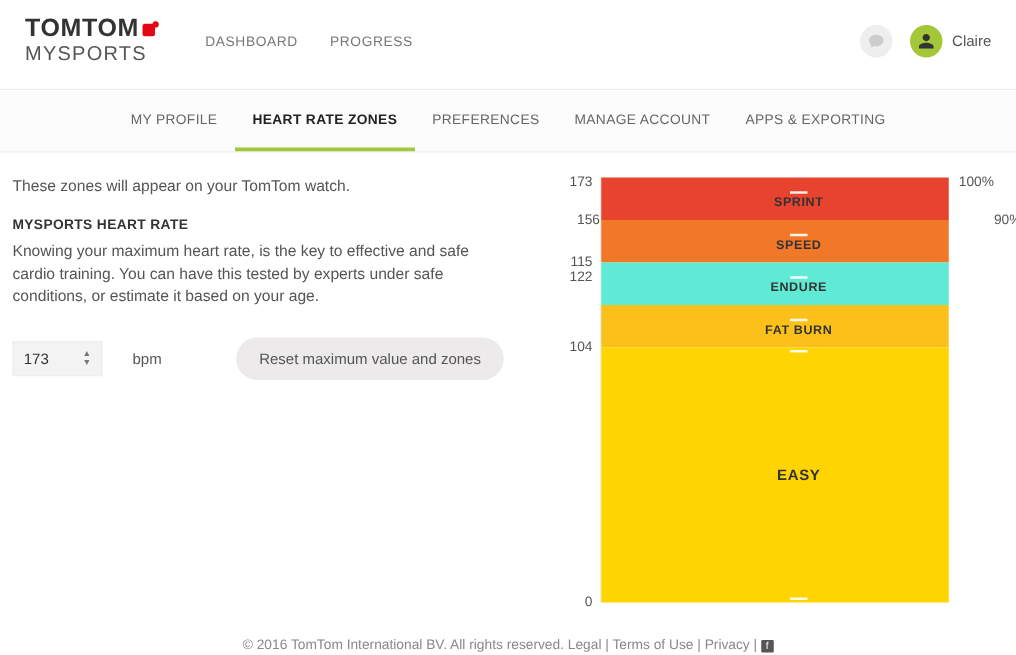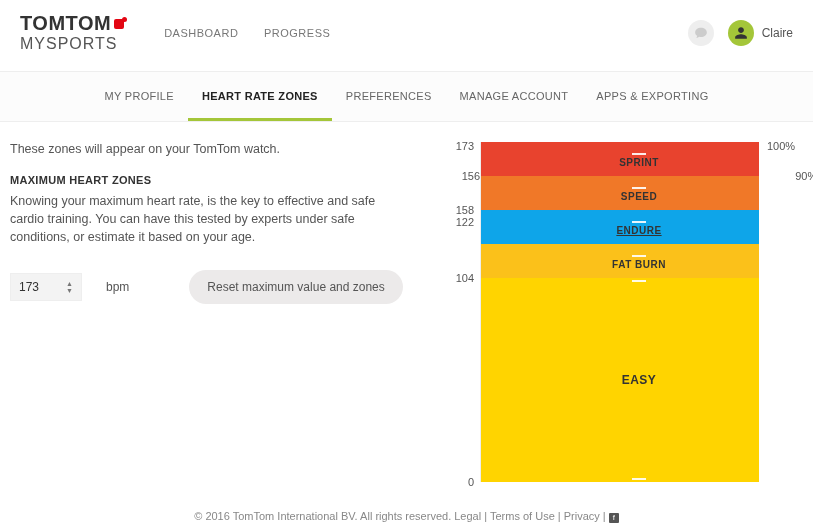--- a/index.html
+++ b/index.html
@@ -80,21 +80,21 @@
     <a href="#" class="active">HEART RATE ZONES</a>
     <a href="#">PREFERENCES</a>
     <a href="#">MANAGE ACCOUNT</a>
     <a href="#">APPS &amp; EXPORTING</a>
   </div>
 </div>
 
 <div class="content">
   <div class="left">
     <p class="intro">These zones will appear on your TomTom watch.</p>
-    <p class="mhr-title">MAXIMUM HEART ZONES</p>
+    <p class="mhr-title">MYSPORTS HEART RATE</p>
     <p class="mhr-desc">Knowing your maximum heart rate, is the key to effective and safe cardio training. You can have this tested by experts under safe conditions, or estimate it based on your age.</p>
     <div class="controls">
       <div class="numbox">
         <input type="text" value="173" style="">
         <div class="stepper">
           <span>▲</span>
             <span>▼</span>
         </div>
       </div>
       <span class="bpm">bpm</span>
@@ -104,42 +104,42 @@
 
   <div class="right">
     <div class="ycol" id="ycol">
         <div style="position: relative; height: 0px; display: flex; align-items: flex-start; justify-content: flex-end; padding-right: 6px;">
           <span style="transform: translateY(-2px);">173</span>
         </div>
         <div style="position: relative; height: 34px; display: flex; align-items: flex-end; justify-content: flex-end; padding-right: 0;">
           <span style="transform: translateY(6px);">156</span>
         </div>
         <div style="position: relative; height: 34px; display: flex; align-items: flex-end; justify-content: flex-end; padding-right: 6px;">
-          <span style="transform: translateY(6px);">158</span>
+          <span style="transform: translateY(6px);">115</span>
         </div>
         <div style="position: relative; height: 34px; display: flex; align-items: flex-start; justify-content: flex-end; padding-right: 6px;">
           <span style="transform: translateY(6px);">122</span>
         </div>
         <div style="position: relative; height: 34px; display: flex; align-items: flex-end; justify-content: flex-end; padding-right: 6px;">
           <span style="transform: translateY(6px);">104</span>
         </div>
         <div style="position: relative; height: 204px; display: flex; align-items: flex-end; justify-content: flex-end; padding-right: 6px;">
           <span style="transform: translateY(6px);">0</span>
         </div>
       </div>
     <div class="chart" id="chart">
         <div class="zone" style="height: 34px; background: rgb(232, 67, 46);">
           <div class="handle"></div>
           <div>SPRINT</div>
         </div>
         <div class="zone" style="height: 34px; background: rgb(240, 120, 40);">
           <div class="handle"></div>
           <div>SPEED</div>
         </div>
-        <div class="zone" style="height: 34px; background: #0ea5e9; text-decoration: underline;">
+        <div class="zone" style="height: 34px; background: #5eead4;">
           <div class="handle"></div>
           <div>ENDURE</div>
         </div>
         <div class="zone" style="height: 34px; background: rgb(251, 193, 26);">
           <div class="handle"></div>
           <div>FAT BURN</div>
         </div>
         <div class="zone" style="height: 204px; background: rgb(255, 212, 0);">
           <div class="handle"></div>
           <div style="flex: 1 1 0%;"></div>

